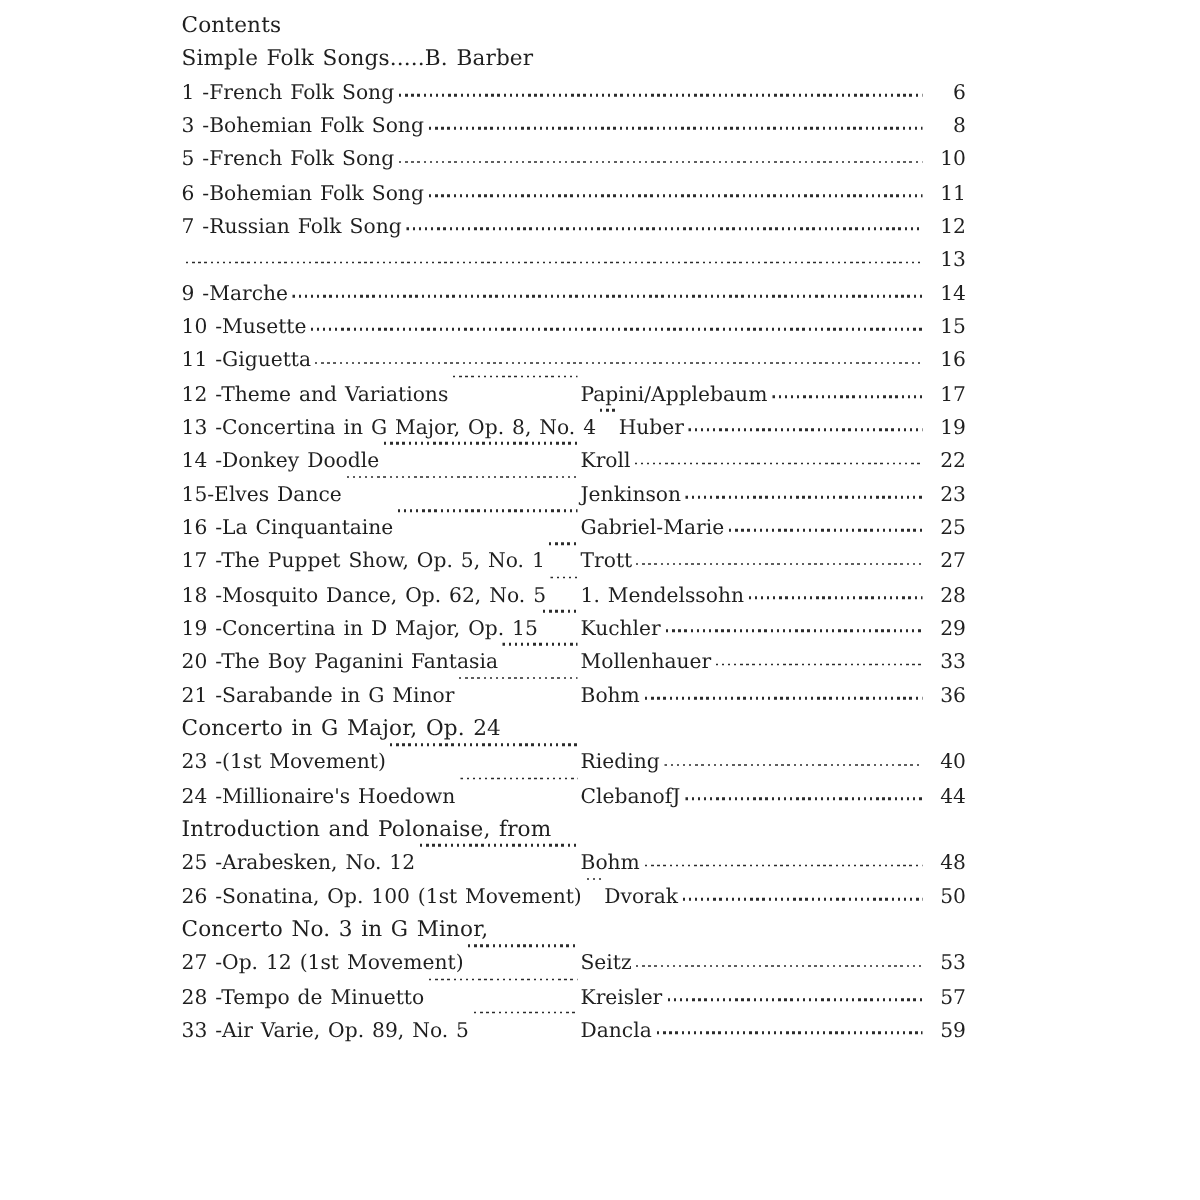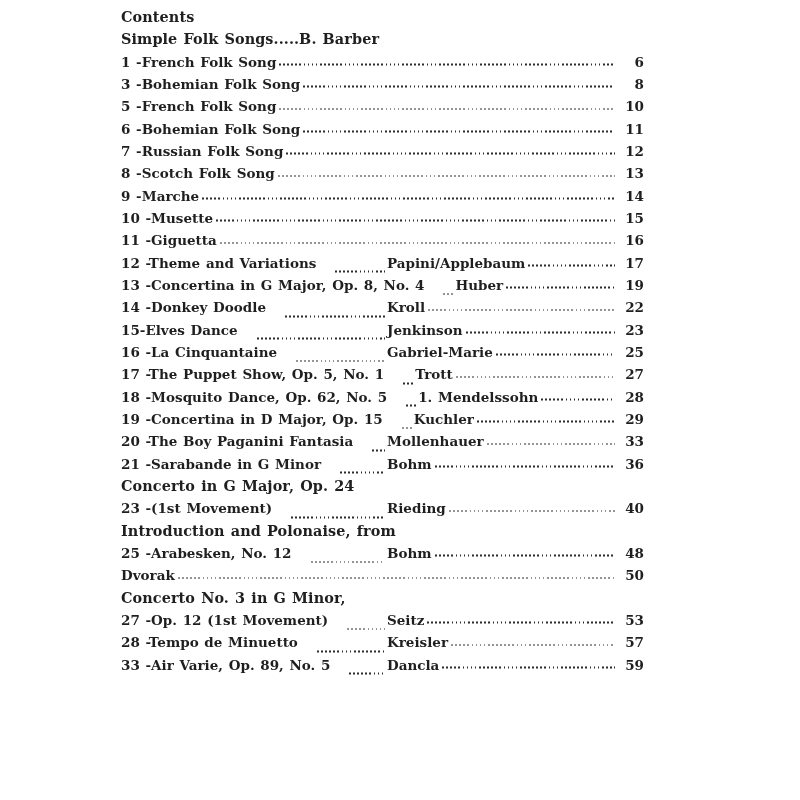--- a/index.html
+++ b/index.html
@@ -22,32 +22,30 @@
     width: 523px;
   }
   .row {
     display: flex;
     align-items: baseline;
     height: 22.34px;
     line-height: 22.34px;
     font-size: 13.5px;
     white-space: pre;
     word-spacing: 1px;
-    font-weight: bold;
   }
   .heading {
-    font-weight: 700;
+    font-weight: 400;
     font-size: 14.4px;
     letter-spacing: 0.1px;
   }
   .seg1 {
     display: flex;
-    align-items: flex-end;
+    align-items: flex-start;
     min-width: 266px;
-    gap: 16px;
   }
   .leader {
     flex: 1 0 10px;
     height: 1.6px;
     margin: 0 2px 0 3px;
     transform: translateY(-1.5px);
     background-image: repeating-linear-gradient(to right, #2b2b2b 0 1.6px, transparent 1.6px 4.1px);
   }
   .composer { white-space: pre; }
   .page-num {
@@ -62,37 +60,38 @@
 <div class="page">
   <div class="toc">
     <div class="row heading">Contents</div>
 
   <div class="row heading">Simple Folk Songs.....B. Barber</div>
       <div class="row entry"><span class="entry-label">1 -French Folk Song</span><span class="leader"></span><span class="page-num">6</span></div>
       <div class="row entry"><span class="entry-label">3 -Bohemian Folk Song</span><span class="leader"></span><span class="page-num">8</span></div>
       <div class="row entry"><span class="entry-label">5 -French Folk Song</span><span class="leader"></span><span class="page-num">10</span></div>
       <div class="row entry"><span class="entry-label">6 -Bohemian Folk Song</span><span class="leader"></span><span class="page-num">11</span></div>
       <div class="row entry"><span class="entry-label">7 -Russian Folk Song</span><span class="leader"></span><span class="page-num">12</span></div>
-      <div class="row entry"><span class="entry-label">8 -Scotch Folk Song</span><span class="leader"></span><span class="page-num">13</span></div>
+      <div class="row entry"><span class="leader"></span><span class="page-num">13</span></div>
       <div class="row entry"><span class="entry-label">9 -Marche</span><span class="leader"></span><span class="page-num">14</span></div>
       <div class="row entry"><span class="entry-label">10 -Musette</span><span class="leader"></span><span class="page-num">15</span></div>
       <div class="row entry"><span class="entry-label">11 -Giguetta</span><span class="leader"></span><span class="page-num">16</span></div>
       <div class="row entry"><span class="seg1"><span class="entry-label">12 -Theme and Variations</span><span class="leader"></span></span><span class="composer">Papini/Applebaum</span><span class="leader"></span><span class="page-num">17</span></div>
       <div class="row entry"><span class="seg1"><span class="entry-label">13 -Concertina in G Major, Op. 8, No. 4</span><span class="leader"></span></span><span class="composer">Huber</span><span class="leader"></span><span class="page-num">19</span></div>
       <div class="row entry"><span class="seg1"><span class="entry-label">14 -Donkey Doodle</span><span class="leader"></span></span><span class="composer">Kroll</span><span class="leader"></span><span class="page-num">22</span></div>
       <div class="row entry"><span class="seg1"><span class="entry-label">15-Elves Dance</span><span class="leader"></span></span><span class="composer">Jenkinson</span><span class="leader"></span><span class="page-num">23</span></div>
       <div class="row entry"><span class="seg1"><span class="entry-label">16 -La Cinquantaine</span><span class="leader"></span></span><span class="composer">Gabriel-Marie</span><span class="leader"></span><span class="page-num">25</span></div>
       <div class="row entry"><span class="seg1"><span class="entry-label">17 -The Puppet Show, Op. 5, No. 1</span><span class="leader"></span></span><span class="composer">Trott</span><span class="leader"></span><span class="page-num">27</span></div>
       <div class="row entry"><span class="seg1"><span class="entry-label">18 -Mosquito Dance, Op. 62, No. 5</span><span class="leader"></span></span><span class="composer">1. Mendelssohn</span><span class="leader"></span><span class="page-num">28</span></div>
       <div class="row entry"><span class="seg1"><span class="entry-label">19 -Concertina in D Major, Op. 15</span><span class="leader"></span></span><span class="composer">Kuchler</span><span class="leader"></span><span class="page-num">29</span></div>
       <div class="row entry"><span class="seg1"><span class="entry-label">20 -The Boy Paganini Fantasia</span><span class="leader"></span></span><span class="composer">Mollenhauer</span><span class="leader"></span><span class="page-num">33</span></div>
       <div class="row entry"><span class="seg1"><span class="entry-label">21 -Sarabande in G Minor</span><span class="leader"></span></span><span class="composer">Bohm</span><span class="leader"></span><span class="page-num">36</span></div>
       <div class="row heading">Concerto in G Major, Op. 24</div>
       <div class="row entry"><span class="seg1"><span class="entry-label">23 -(1st Movement)</span><span class="leader"></span></span><span class="composer">Rieding</span><span class="leader"></span><span class="page-num">40</span></div>
+      <div class="row entry"><span class="seg1"><span class="entry-label">24 -Millionaire's Hoedown</span><span class="leader"></span></span><span class="composer">ClebanofJ</span><span class="leader"></span><span class="page-num">44</span></div>
       <div class="row heading">Introduction and Polonaise, from</div>
       <div class="row entry"><span class="seg1"><span class="entry-label">25 -Arabesken, No. 12</span><span class="leader"></span></span><span class="composer">Bohm</span><span class="leader"></span><span class="page-num">48</span></div>
-      <div class="row entry"><span class="composer">Dvorak</span><span class="leader"></span><span class="page-num">50</span></div>
+      <div class="row entry"><span class="seg1"><span class="entry-label">26 -Sonatina, Op. 100 (1st Movement)</span><span class="leader"></span></span><span class="composer">Dvorak</span><span class="leader"></span><span class="page-num">50</span></div>
       <div class="row heading">Concerto No. 3 in G Minor,</div>
       <div class="row entry"><span class="seg1"><span class="entry-label">27 -Op. 12 (1st Movement)</span><span class="leader"></span></span><span class="composer">Seitz</span><span class="leader"></span><span class="page-num">53</span></div>
       <div class="row entry"><span class="seg1"><span class="entry-label">28 -Tempo de Minuetto</span><span class="leader"></span></span><span class="composer">Kreisler</span><span class="leader"></span><span class="page-num">57</span></div>
       <div class="row entry"><span class="seg1"><span class="entry-label">33 -Air Varie, Op. 89, No. 5</span><span class="leader"></span></span><span class="composer">Dancla</span><span class="leader"></span><span class="page-num">59</span></div>
     </div>
 </div>
 
 </body></html>

